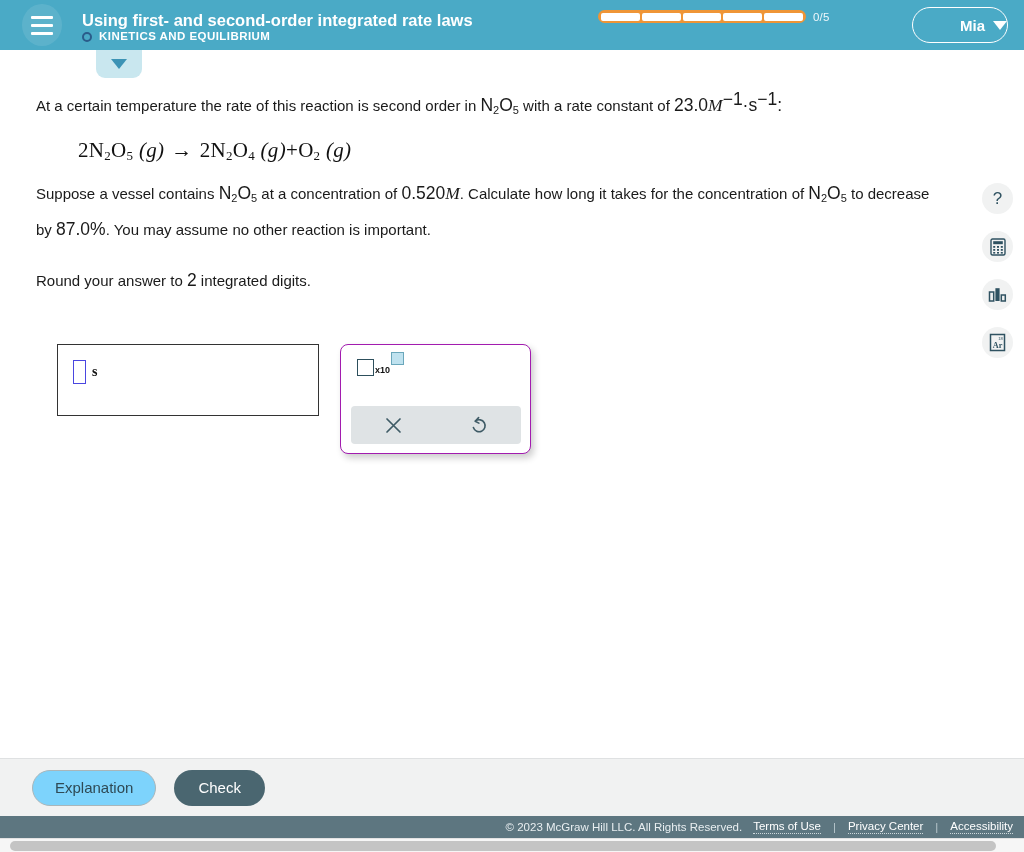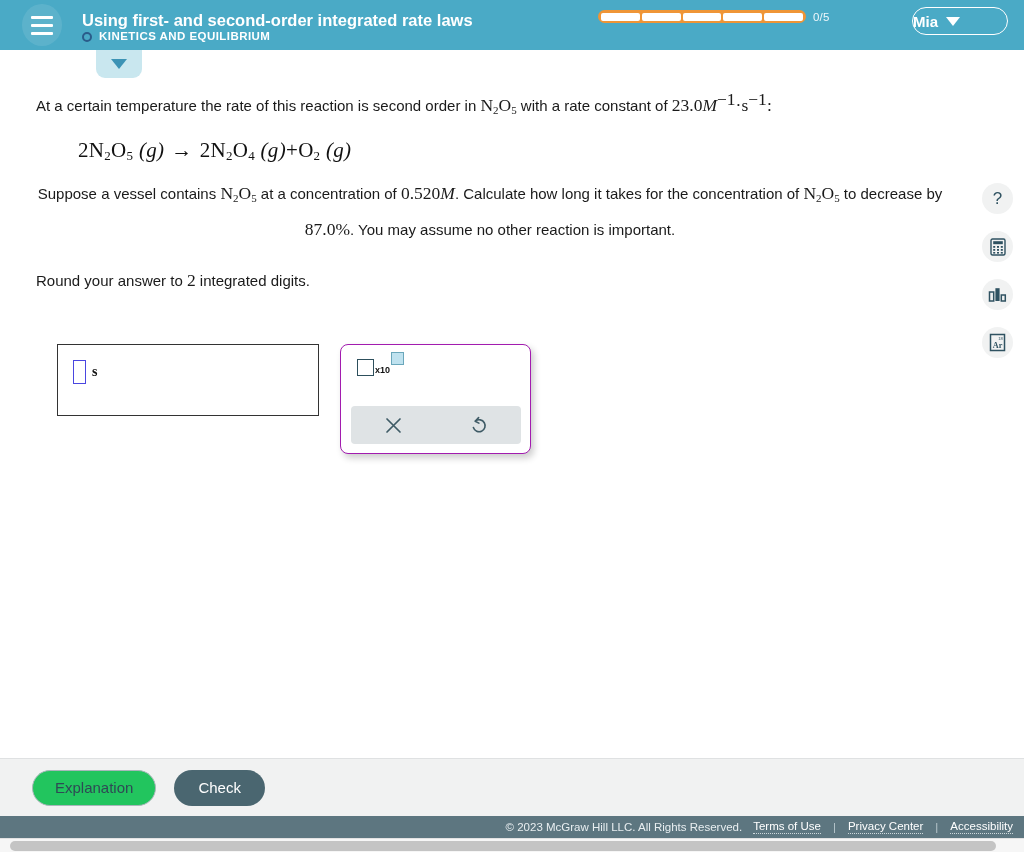--- a/index.html
+++ b/index.html
@@ -53,23 +53,23 @@
     border: 2px solid #ef9536; border-radius: 7px;
     background: #ef9536;
     display:flex; gap:2px; padding:0 1px;
     align-items:center;
   }
   #progress-bar .seg { flex:1; height:8px; background:#ffffff; border-radius:2px; }
   #progress-count { color:#eef7fb; font-size:11.5px; letter-spacing:0.2px; }
 
   #user-pill {
     position:absolute; right:16px; top:7px;
-    width:96px; height:28px; border-radius:18px;
+    width:96px; height:36px; border-radius:18px;
     border:1.6px solid #ffffff; color:#ffffff;
-    display:flex; align-items:center; justify-content:flex-start; gap:8px;
+    display:flex; align-items:center; justify-content:flex-end; gap:8px;
     font-size:15px; font-weight:600; cursor:pointer;
   }
   #user-pill .chev {
     width:0;height:0;border-left:7px solid transparent;
     border-right:7px solid transparent;border-top:9px solid #fff;
   }
 
   
   #collapse-tab {
     position:absolute; left:96px; top:50px;
@@ -82,34 +82,34 @@
     width:0;height:0;border-left:8px solid transparent;
     border-right:8px solid transparent;border-top:10px solid #3c93b5;
   }
 
   
   #content { position:absolute; top:84px; left:0; width:1024px; }
   .ptext {
     font-size:15px; color:#1a1a1a; line-height:31px;
     margin:0 0 0 36px; max-width:908px;
   }
-  .mt { font-family:Liberation Serif, serif; font-size:17.5px; }
+  .mt { font-family:Liberation Sans, sans-serif; font-size:17.5px; }
   .mt-i { font-family:"Liberation Serif", serif; font-style:italic; font-size:17.5px; }
   sub { font-size:11px; vertical-align:-3px; }
   sup { font-size:11px; vertical-align:6px; }
 
   #equation {
     font-family:"Liberation Serif", serif;
     font-size:21px; color:#111;
     margin:12px 0 14px 78px; letter-spacing:0.3px;
   }
   #equation sub { font-size:13px; }
   #equation .arrow { margin:0 7px; }
 
-  #p2 { margin-top:1px;text-align:center; }
+  #p2 { margin-top:1px; }
   #p3 { margin-top:20px; }
 
   
   #answer-box {
     position:absolute; left:57px; top:344px;
     width:262px; height:72px;
     border:1.4px solid #333; background:#fff;
     display:flex; align-items:flex-start;
   }
   #answer-inner { display:flex; align-items:center; margin:15px 0 0 15px; gap:6px; }
@@ -160,21 +160,21 @@
   .tool .qm { font-size:17px; font-weight:400; color:#2f5261; line-height:17px; }
 
   
   #actionbar {
     position:absolute; left:0; top:758px; width:1024px; height:58px;
     background:#f1f2f2; border-top:1px solid #dfe1e2;
     display:flex; align-items:center;
   }
   #explanation-btn {
     margin-left:32px; height:36px; padding:12px 22px;
-    border-radius:18px; border:1.3px solid #a9b6ba; background:#22c55e;
+    border-radius:18px; border:1.3px solid #a9b6ba; background:#7dd3fc;
     color:#2f4a55; font-size:15px; display:flex; align-items:center; cursor:pointer;
   }
   #check-btn {
     margin-left:18px; height:36px; padding:0 24px;
     border-radius:18px; border:none; background:#4a6670;
     color:#ffffff; font-size:15px; display:flex; align-items:center; cursor:pointer;
   }
 
   #footer {
     position:absolute; left:0; top:816px; width:1024px; height:22px;

